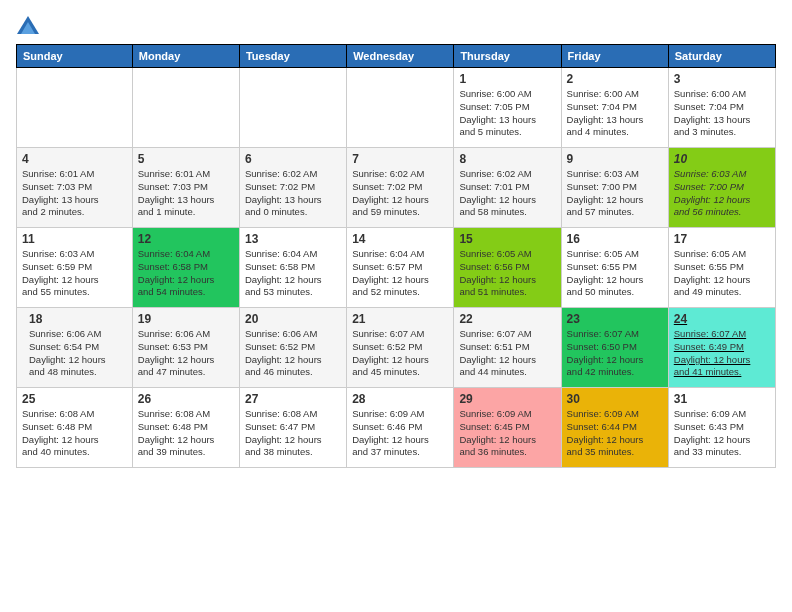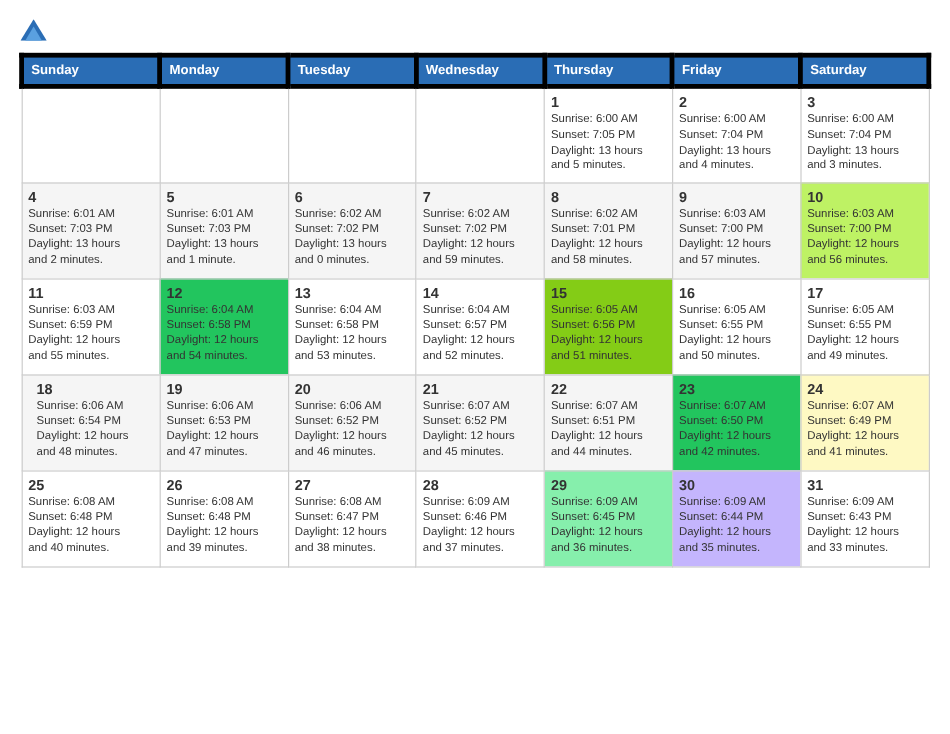--- a/index.html
+++ b/index.html
@@ -38,21 +38,21 @@
       width: 100%;
       border-collapse: collapse;
       font-size: 10px;
     }
     thead tr th {
       background-color: #2a6db5;
       color: #fff;
       text-align: left;
       padding: 5px 6px;
       font-size: 11px;
-      border: 4px solid #000000;
+      border: 1px solid #000000;
     }
     tbody tr td {
       vertical-align: top;
       border: 1px solid #ccc;
       padding: 4px 5px;
       height: 80px;
       background: #fff;
     }
     tbody tr:nth-child(odd) td { background: #f5f5f5; }
     tbody tr:nth-child(even) td { background: #fff; }
@@ -168,21 +168,21 @@
 Daylight: 12 hours
 and 58 minutes.</div>
         </td>
         <td style="background: rgb(245, 245, 245);">
           <span class="day-num">9</span>
           <div class="cell-info" style="white-space: pre-line;">Sunrise: 6:03 AM
 Sunset: 7:00 PM
 Daylight: 12 hours
 and 57 minutes.</div>
         </td>
-        <td style="background: #bef264;">
+        <td style="background: #84cc16; font-style: italic;">
           <span class="day-num">10</span>
           <div class="cell-info" style="white-space: pre-line;">Sunrise: 6:03 AM
 Sunset: 7:00 PM
 Daylight: 12 hours
 and 56 minutes.</div>
         </td>
       </tr>
       <tr>
         <td style="background: rgb(255, 255, 255);">
           <span class="day-num">11</span>
@@ -270,21 +270,21 @@
 Daylight: 12 hours
 and 44 minutes.</div>
         </td>
         <td style="background: #22c55e;">
           <span class="day-num">23</span>
           <div class="cell-info" style="white-space: pre-line;">Sunrise: 6:07 AM
 Sunset: 6:50 PM
 Daylight: 12 hours
 and 42 minutes.</div>
         </td>
-        <td style="background: #fef9c3;">
+        <td style="background: #5eead4; text-decoration: underline;">
           <span class="day-num">24</span>
           <div class="cell-info" style="white-space: pre-line;">Sunrise: 6:07 AM
 Sunset: 6:49 PM
 Daylight: 12 hours
 and 41 minutes.</div>
         </td>
       </tr>
       <tr>
         <td style="background: rgb(255, 255, 255);">
           <span class="day-num">25</span>
@@ -307,28 +307,28 @@
 Daylight: 12 hours
 and 38 minutes.</div>
         </td>
         <td style="background: rgb(255, 255, 255);">
           <span class="day-num">28</span>
           <div class="cell-info" style="white-space: pre-line;">Sunrise: 6:09 AM
 Sunset: 6:46 PM
 Daylight: 12 hours
 and 37 minutes.</div>
         </td>
-        <td style="background: #86efac; margin-top: 40px;">
+        <td style="background: #fca5a5; margin-top: 40px;">
           <span class="day-num">29</span>
           <div class="cell-info" style="white-space: pre-line;">Sunrise: 6:09 AM
 Sunset: 6:45 PM
 Daylight: 12 hours
 and 36 minutes.</div>
         </td>
-        <td style="background: #c4b5fd;">
+        <td style="background: #eab308;">
           <span class="day-num">30</span>
           <div class="cell-info" style="white-space: pre-line;">Sunrise: 6:09 AM
 Sunset: 6:44 PM
 Daylight: 12 hours
 and 35 minutes.</div>
         </td>
         <td style="background: rgb(255, 255, 255);">
           <span class="day-num">31</span>
           <div class="cell-info" style="white-space: pre-line;">Sunrise: 6:09 AM
 Sunset: 6:43 PM

